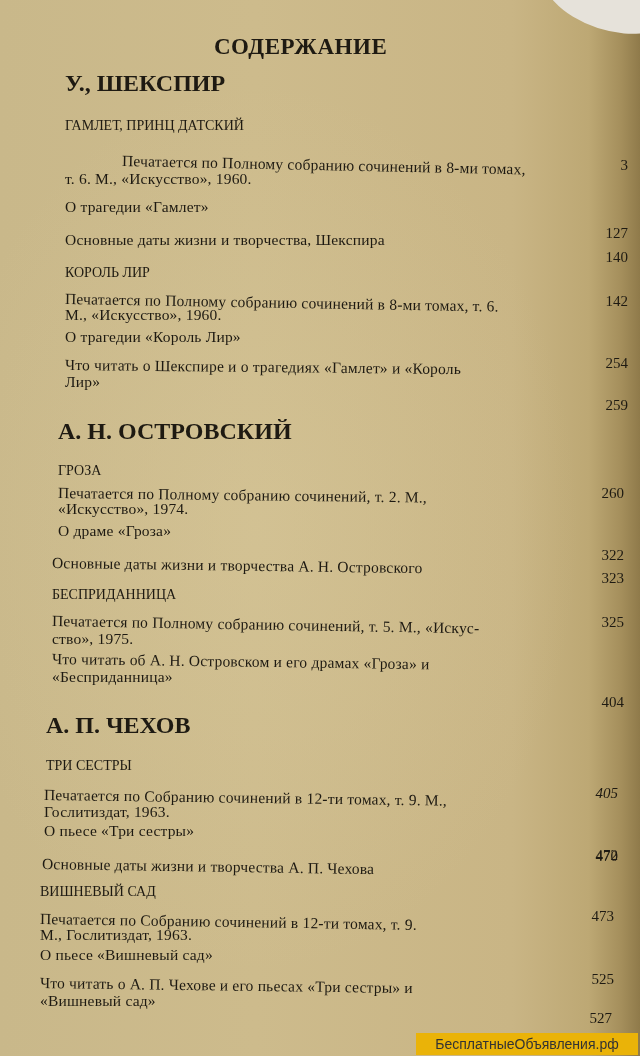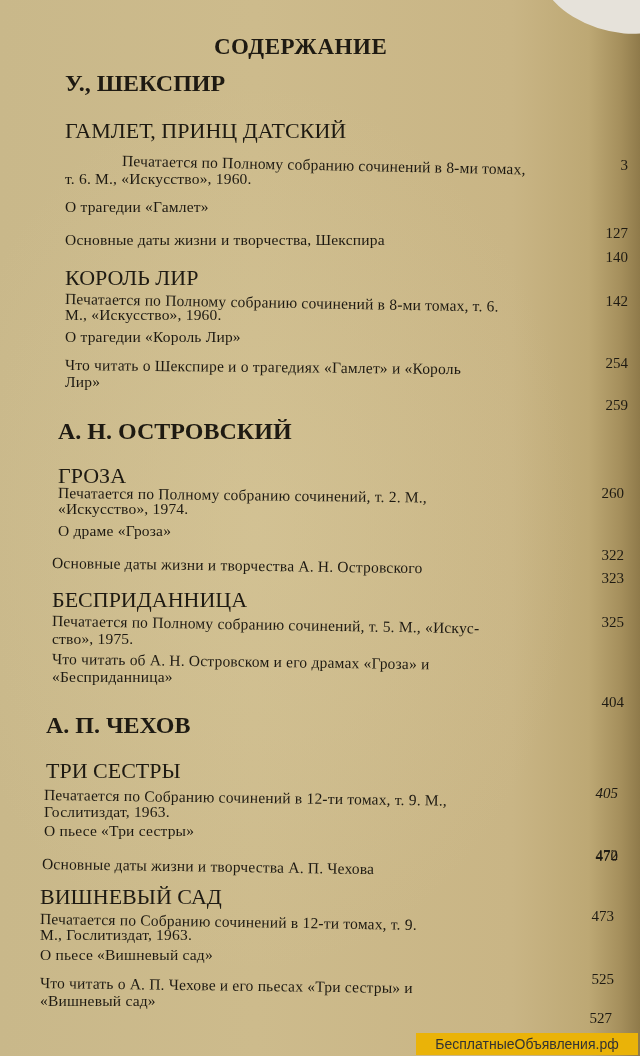--- a/index.html
+++ b/index.html
@@ -15,21 +15,21 @@
     pointer-events: none;
   }
   .corner {
     position: absolute; right: -40px; top: -50px; width: 140px; height: 80px;
     border-radius: 50%; background: #e6e2da; transform: rotate(18deg);
   }
   .content { position: absolute; left: 0; top: 0; width: 640px; height: 1056px; }
   .abs { position: absolute; white-space: nowrap; }
   .main-title { font-weight: bold; font-size: 23px; letter-spacing: 0.5px; }
   .author { font-weight: bold; font-size: 24px; }
-  .work { font-size: 22px; }
+  .work { font-size: 14px; }
   .line { font-size: 15.5px; letter-spacing: 0.2px; }
   .num { font-size: 15px; text-align: right; width: 40px; }
   .watermark {
     position: absolute; left: 416px; top: 1033px; width: 222px; height: 22px;
     background: #eab308; color: #333; font-family: "Liberation Sans", sans-serif;
     font-size: 14px; line-height: 22px; text-align: center;
   }
 </style>
 </head>
 <body>

